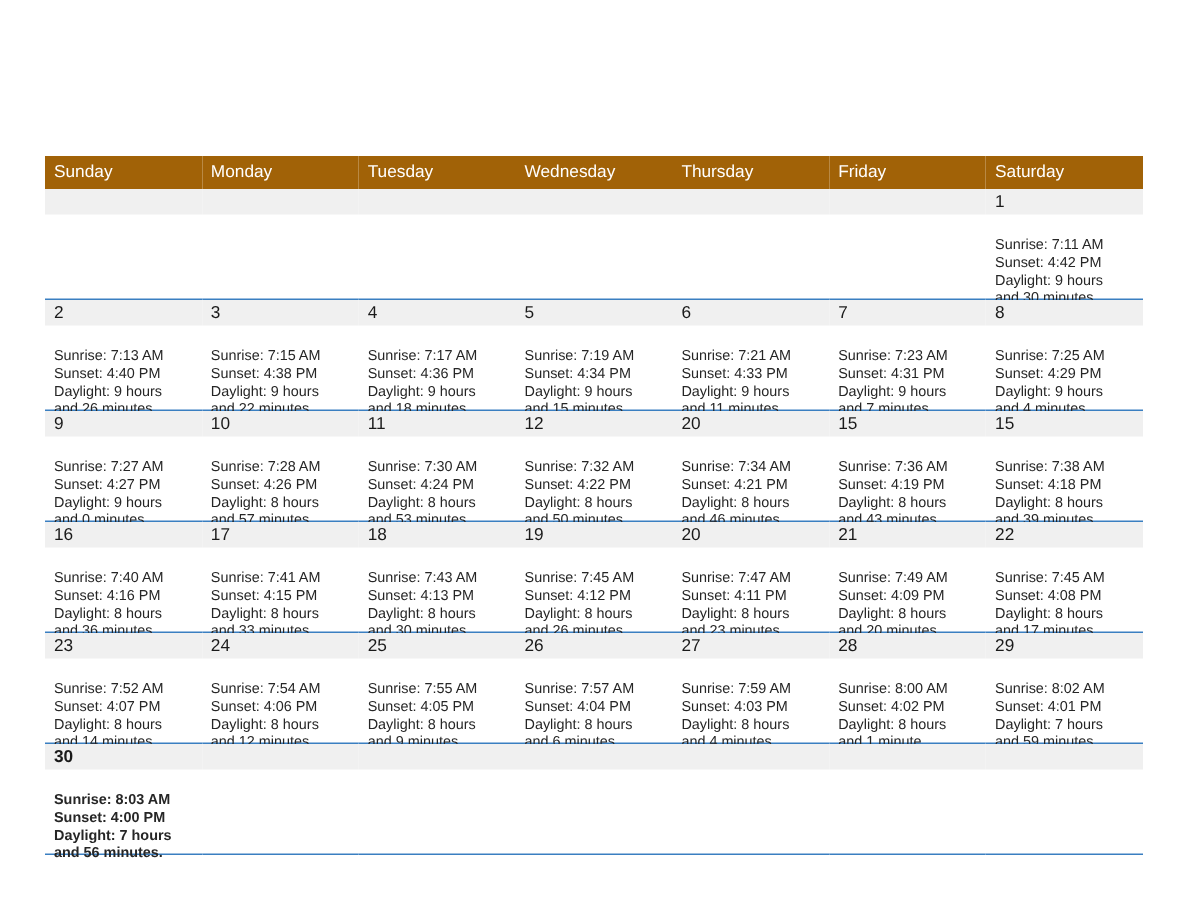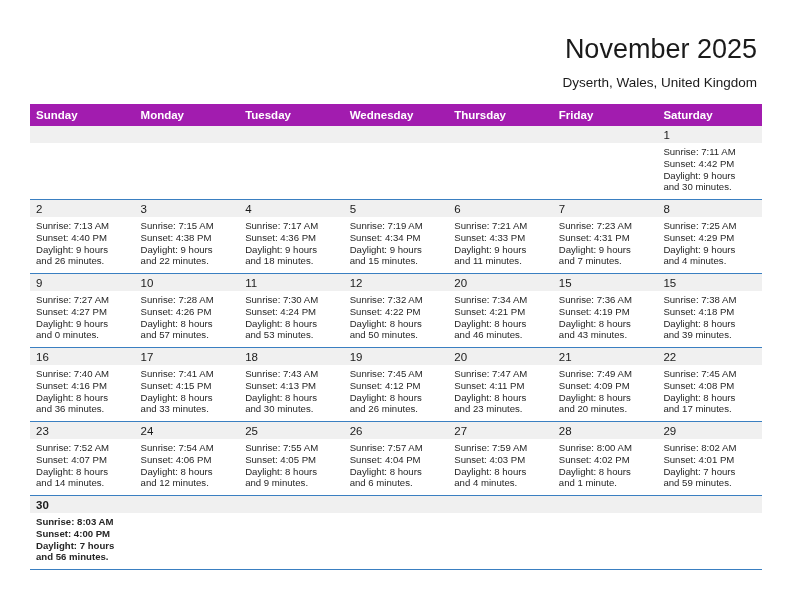--- a/index.html
+++ b/index.html
@@ -95,24 +95,24 @@
   
   .calendar {
     position: absolute;
     left: 30px;
     top: 104px;
     width: 732px;
     border-collapse: collapse;
     table-layout: fixed;
   }
   .calendar th {
-    background: #a21caf;
+    background: #a16207;
     color: #ffffff;
     font-size: 11.5px;
-    font-weight: bold;
+    font-weight: normal;
     text-align: left;
     padding: 5px 0 5px 6px;
     height: 11px;
     line-height: 12px;
   }
   .week-row td {
     vertical-align: top;
     padding: 0;
     border: 0;
     border-bottom: 1px solid #3a7fc1;
@@ -135,41 +135,37 @@
   .daynum {
     font-size: 11.5px;
     color: #1a1a1a;
     padding: 2px 0 0 6px;
     line-height: 14px;
   }
   .daycell.empty .daynum-band {
     background: #f0f0f0;
   }
   .info {
-    padding: 3px 4px 0 6px;
+    padding: 15px 4px 0 6px;
     font-size: 9.6px;
     line-height: 11.8px;
     color: #262626;
   }
   .info div {
     white-space: nowrap;
   }
 </style>
 </head>
 <body>
 
 <div class="page">
 
   <div class="header">
 
 
-    <div class="title-block">
-      <div class="cal-title">November 2025</div>
-      <div class="cal-subtitle">Dyserth, Wales, United Kingdom</div>
-    </div>
 
   </div>
 
   <table class="calendar">
     <thead>
       <tr>
         <th>Sunday</th>
         <th>Monday</th>
         <th>Tuesday</th>
         <th>Wednesday</th>

